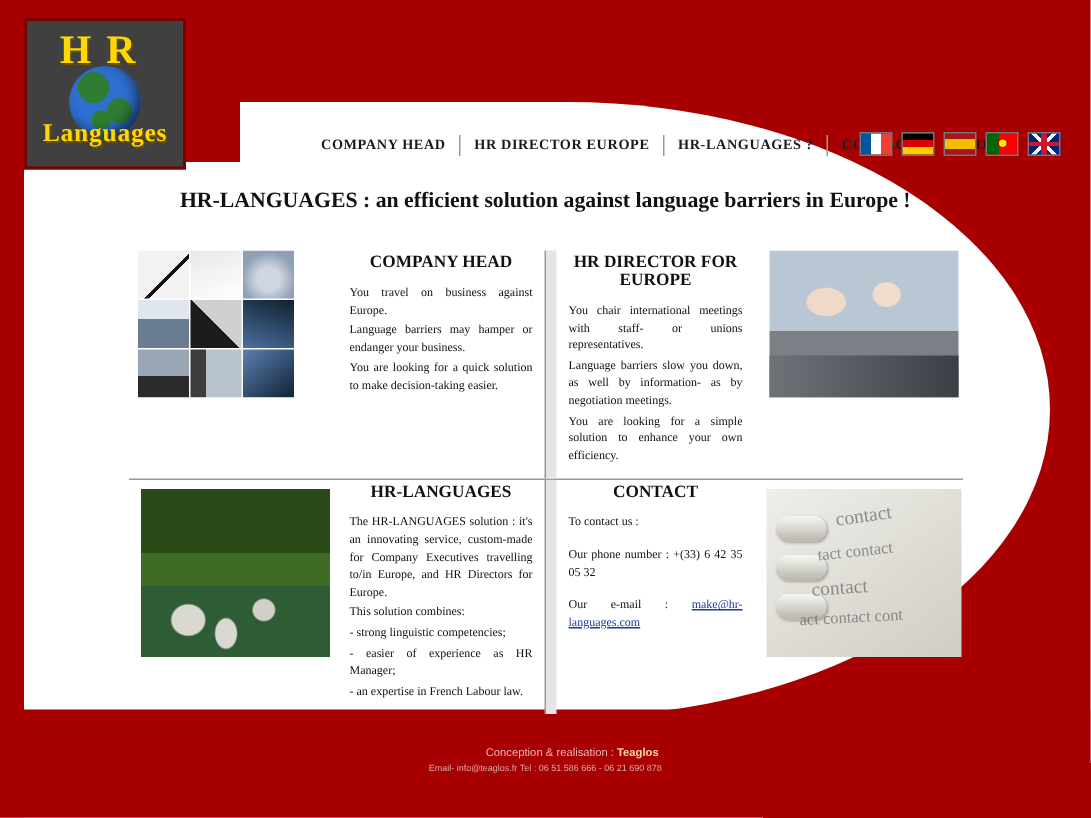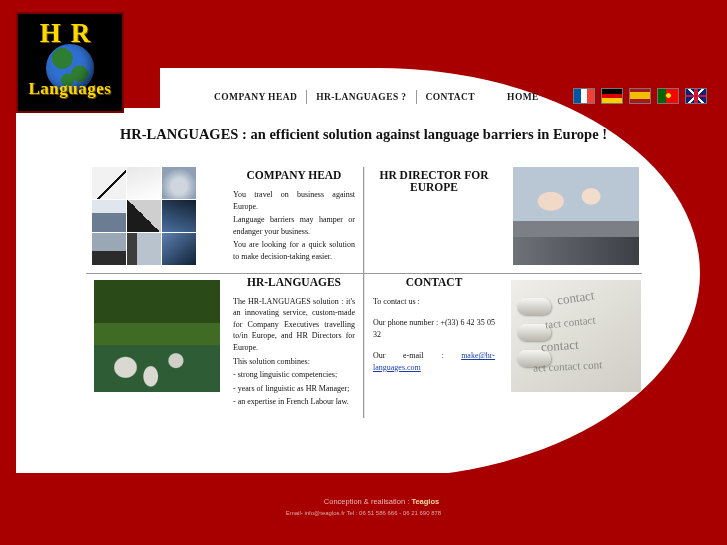--- a/index.html
+++ b/index.html
@@ -60,21 +60,21 @@
     background: #a80000;
   }
 
   
   .logo {
     position: absolute;
     left: 16px;
     top: 12px;
     width: 104px;
     height: 97px;
-    background: #000000;
+    background: #404040;
     border: 2px solid #7a0000;
     z-index: 5;
     overflow: hidden;
   }
   .logo .hr {
     position: absolute;
     top: 4px;
     left: 0;
     width: 100%;
     text-align: center;
@@ -210,21 +210,21 @@
   }
   .cell {
     width: 139px;
     box-sizing: border-box;
   }
   .cell.img {
     padding: 0;
   }
   .cell.text {
     padding: 0 8px 8px 8px;
-    border-left: 1px solid #e5e5e5;
+    border-left: 7px solid #e5e5e5;
     border-right: 1px solid #999;
     margin: 0;
   }
   .cell.text.noborder-r {
     border-right: none;
   }
   .cell.text.noborder-l {
     border-left: none;
   }
   .sect-title {
@@ -364,20 +364,21 @@
 </div>
 
 <div class="logo">
   <div class="hr">HR</div>
   <div class="globe"></div>
   <div class="lang">Languages</div>
 </div>
 
 <div class="nav">
   <div class="nav-item">COMPANY HEAD</div>
+  <div class="nav-item">HR DIRECTOR EUROPE</div>
   <div class="nav-item">HR-LANGUAGES ?</div>
   <div class="nav-item last">CONTACT</div>
   <div class="nav-item home">HOME</div>
 </div>
 
 <div class="flags">
   <span class="flag flag-fr"></span>
   <span class="flag flag-de"></span>
   <span class="flag flag-es"></span>
   <span class="flag flag-pt"></span>
@@ -407,41 +408,46 @@
     <div class="cell text noborder-l">
       <div class="sect-title">COMPANY HEAD</div>
       <div class="sect-body">
         <p>You travel on business against Europe.</p>
         <p>Language barriers may hamper or endanger your business.</p>
         <p>You are looking for a quick solution to make decision-taking easier.</p>
       </div>
     </div>
     <div class="cell text noborder-r">
       <div class="sect-title">HR DIRECTOR FOR EUROPE</div>
+      <div class="sect-body">
+        <p>You chair international meetings with staff- or unions representatives.</p>
+        <p>Language barriers slow you down, as well by information- as by negotiation meetings.</p>
+        <p>You are looking for a simple solution to enhance your own efficiency.</p>
+      </div>
     </div>
     <div class="cell img">
       <div class="photo">
         <div class="photo-meeting"></div>
       </div>
     </div>
   </div>
 
   <div class="grid-row bottom">
     <div class="cell img">
       <div class="photo tall">
         <div class="photo-garden"></div>
       </div>
     </div>
     <div class="cell text noborder-l">
       <div class="sect-title">HR-LANGUAGES</div>
       <div class="sect-body">
         <p>The HR-LANGUAGES solution : it's an innovating service, custom-made for Company Executives travelling to/in Europe, and HR Directors for Europe.</p>
         <p>This solution combines:</p>
         <p>- strong linguistic competencies;</p>
-        <p>- years of linguistic as HR Manager;</p>
+        <p>- easier of experience as HR Manager;</p>
         <p>- an expertise in French Labour law.</p>
       </div>
     </div>
     <div class="cell text noborder-r">
       <div class="sect-title">CONTACT</div>
       <div class="sect-body">
         <p>To contact us :</p>
         <p style="height:6px"></p>
         <p>Our phone number : +(33) 6 42 35 05 32</p>
         <p style="height:6px"></p>

